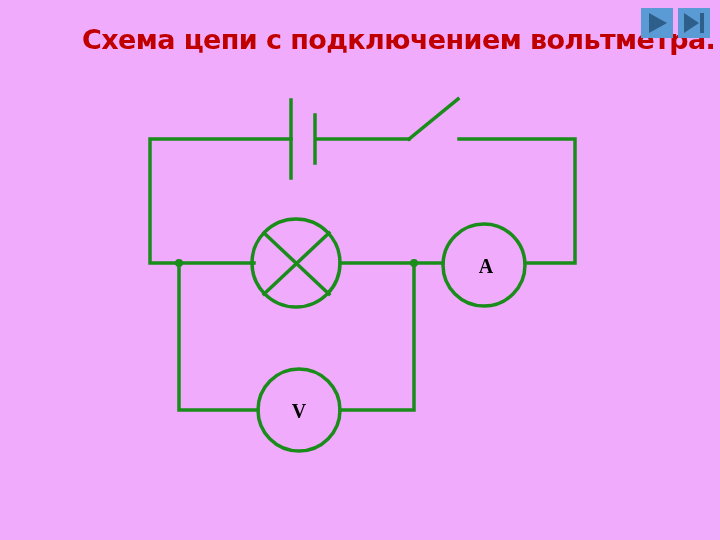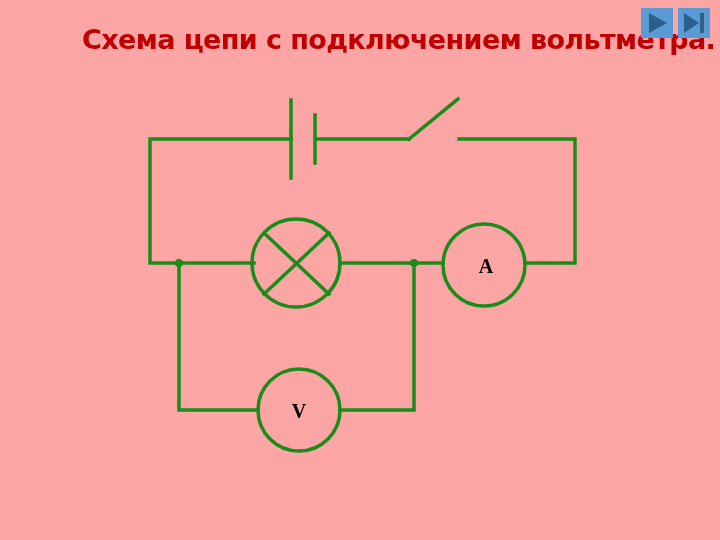--- a/index.html
+++ b/index.html
@@ -7,21 +7,21 @@
       padding: 0;
       width: 720px;
       height: 540px;
       background: #ffffff;
       overflow: hidden;
     }
     .slide {
       position: relative;
       width: 720px;
       height: 540px;
-      background: #fca5a5;
+      background: #f0abfc;
     }
     .title {
       position: absolute;
       left: 82px;
       top: 24px;
       font-family: "DejaVu Sans", sans-serif;
       font-weight: bold;
       font-size: 27px;
       letter-spacing: -0.6px;
       color: #c00000;

